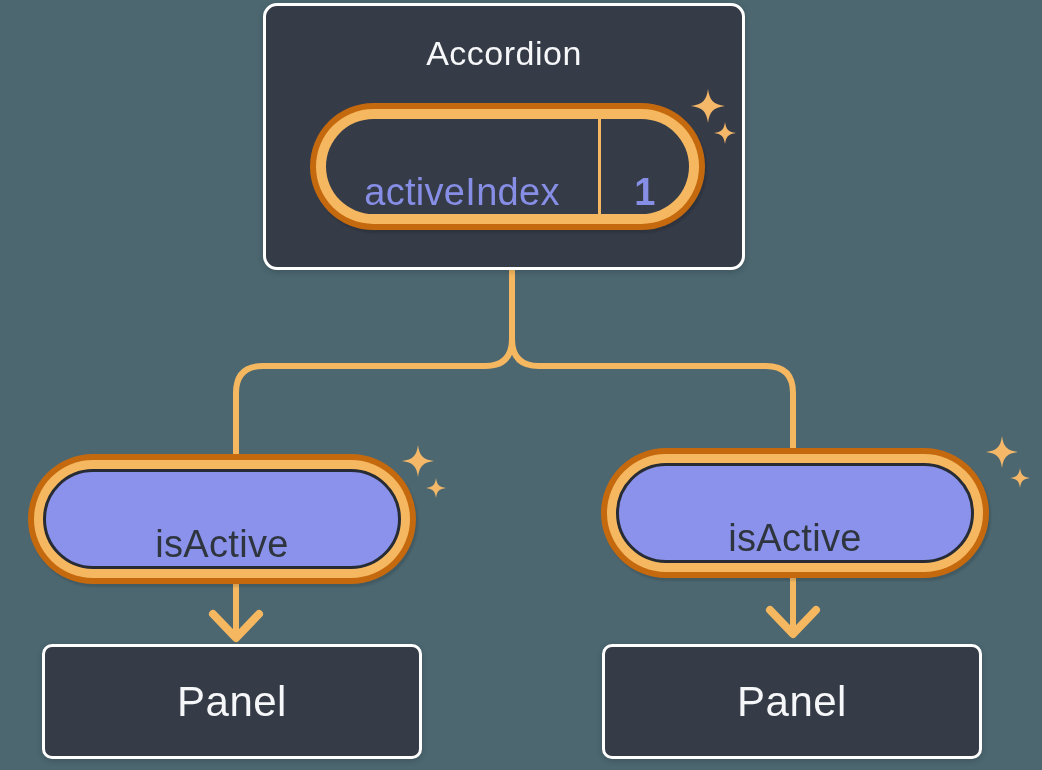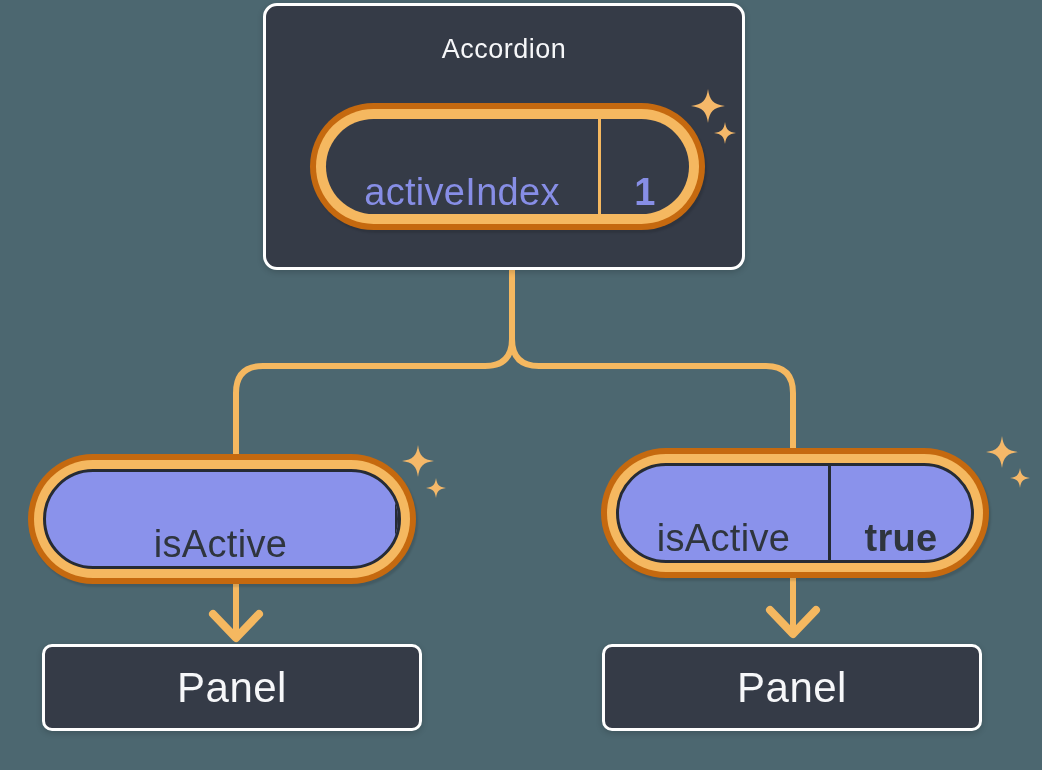--- a/index.html
+++ b/index.html
@@ -29,25 +29,25 @@
   .card{
     position:absolute;
     background:var(--card-fill);
     border:3px solid var(--card-border);
     box-shadow:0 2px 6px rgba(0,0,0,0.18);
   }
   .card-accordion{left:263px;top:3px;width:482px;height:267px;border-radius:14px;}
   .card-title{
     position:absolute;top:28px;left:0;right:0;
     text-align:center;
-    font-size:27px;font-weight:500;letter-spacing:0.5px;
+    font-size:34px;font-weight:500;letter-spacing:0.5px;
     color:var(--text-light);
   }
   .panel{
-    width:380px;height:87px;border-radius:10px;
+    width:380px;height:115px;border-radius:10px;
     display:flex;align-items:center;justify-content:center;
   }
   .panel-left{left:42px;top:644px;}
   .panel-right{left:602px;top:644px;}
   .panel-title{font-size:42px;font-weight:500;letter-spacing:0.5px;color:var(--text-light);}
 
   
   .pill-outer{
     position:absolute;
     border-radius:999px;
@@ -68,21 +68,21 @@
     overflow:hidden;
   }
   .pill-top{left:44px;top:97px;width:395px;height:127px;}
   .pill-top .pill-inner{background:var(--card-fill);}
   .pill-top .divider{background:var(--accent-orange);}
   .pill-top .pill-label,.pill-top .pill-value{color:var(--text-purple);}
   .pill-top .seg-right{width:88px;}
 
   .pill-purple{width:388px;height:130px;}
   .pill-purple .pill-mid{padding:9px;}
-  .pill-purple .pill-inner{background:var(--pill-purple);border:3px solid var(--pill-purple-border);}
+  .pill-purple .pill-inner{background:var(--pill-purple);border:3px solid var(--pill-purple-border);flex-direction:column;}
   .pill-purple .divider{background:var(--pill-purple-border);}
   .pill-purple .pill-label,.pill-purple .pill-value{color:var(--text-dark);}
   .pill-left{left:28px;top:454px;}
   .pill-left .seg-right{width:152px;}
   .pill-right{left:601px;top:448px;}
   .pill-right .seg-right{width:140px;}
 
   .seg{display:flex;align-items:flex-end;justify-content:center;}
   .seg-left{flex:1;}
   .divider{width:3px;}
@@ -135,23 +135,20 @@
     </div>
   </div>
 
   <div class="pill-outer pill-purple pill-right">
     <div class="pill-mid">
       <div class="pill-inner">
         <div class="seg seg-left">
           <span class="pill-label">isActive</span>
         </div>
         <div class="divider"></div>
-        <div class="seg seg-right">
-          <span class="pill-value">true</span>
-        </div>
       </div>
     </div>
   </div>
 
   <div class="card panel panel-left">
     <div class="panel-title">Panel</div>
   </div>
   <div class="card panel panel-right">
     <div class="panel-title">Panel</div>
   </div>

